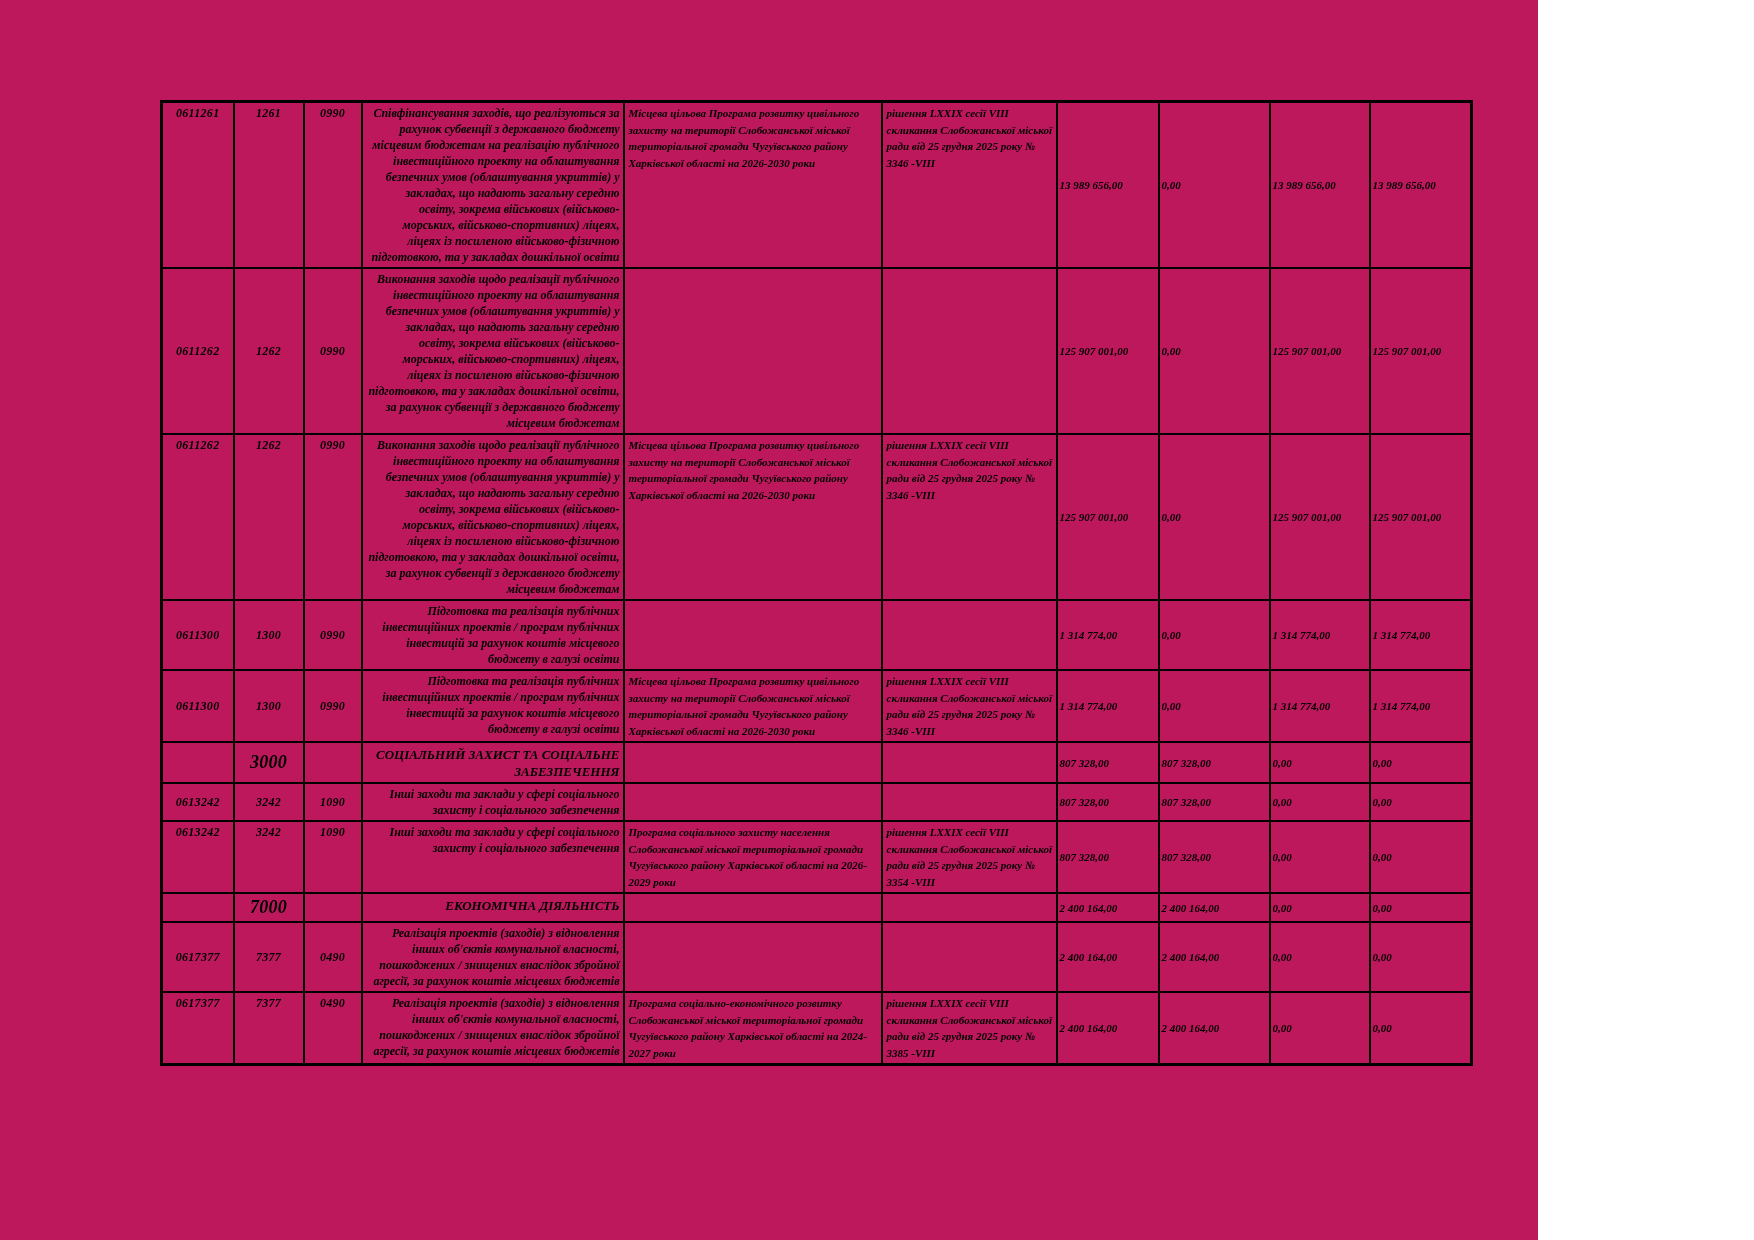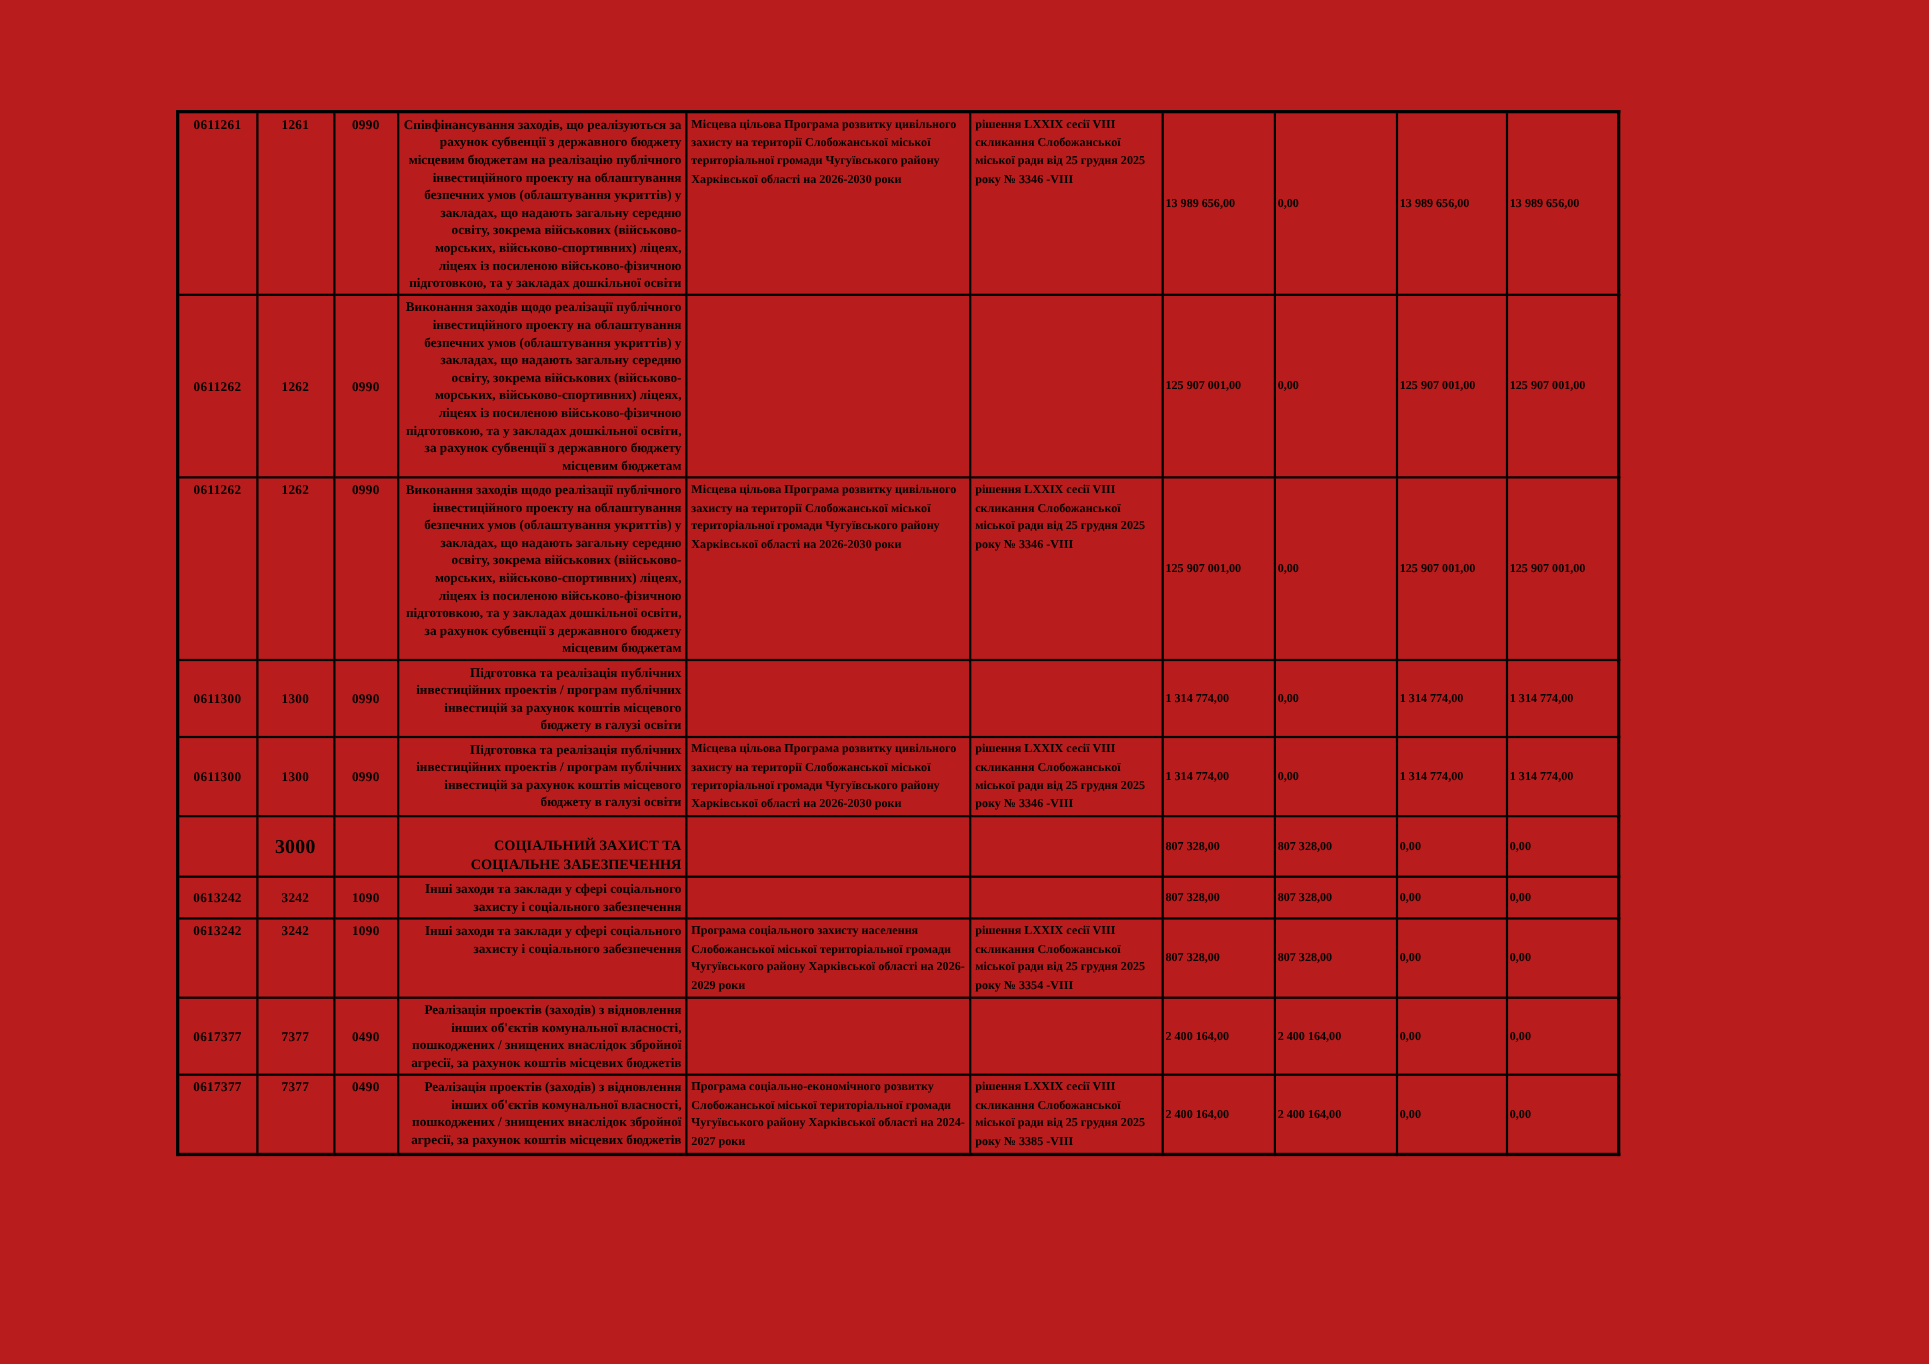--- a/index.html
+++ b/index.html
@@ -6,23 +6,24 @@
   html, body {
     width: 1754px;
     height: 1240px;
     background: #ffffff;
     font-family: "Liberation Serif", serif;
     color: #000000;
     overflow: hidden;
   }
   .page {
     position: relative;
-    width: 1754px;
+    width: 1538px;
     height: 1240px;
-    background: #b91c1c;
+    background: #be185d;
+    font-style: italic;
   }
   table.budget-table {
     position: absolute;
     left: 160px;
     top: 100px;
     width: 1310px;
     border-collapse: collapse;
     table-layout: fixed;
     border: 3px solid #000000;
   }
@@ -56,21 +57,21 @@
   td.amount-cell {
     text-align: left;
     vertical-align: middle;
     font-size: 11px;
     padding: 2px 4px 2px 2px;
     white-space: nowrap;
   }
   tr.section td.desc-cell {
     font-size: 13px;
     line-height: 17px;
-    padding-top: 17px;
+    padding-top: 3px;
     margin-top: 12px;
   }
   tr.section td.code-cell {
     font-size: 18px;
   }
   tr { page-break-inside: avoid; }
   
   tr.section { height: 28px; }
 </style>
 </head>
@@ -180,20 +181,32 @@
           <td class="code-cell vtop">3242</td>
           <td class="code-cell vtop">1090</td>
           <td class="desc-cell">Інші заходи та заклади у сфері соціального захисту і соціального забезпечення</td>
           <td class="program-cell">Програма соціального захисту населення Слобожанської міської територіальної громади Чугуївського району Харківської області  на 2026-2029 роки</td>
           <td class="decision-cell">рішення LXXIX сесії VIII скликання Слобожанської міської ради від 25 грудня 2025 року № 3354 -VIII</td>
           <td class="amount-cell">807 328,00</td>
           <td class="amount-cell">807 328,00</td>
           <td class="amount-cell">0,00</td>
           <td class="amount-cell">0,00</td>
         </tr>
+        <tr class="section">
+          <td class="code-cell"></td>
+          <td class="code-cell">7000</td>
+          <td class="code-cell"></td>
+          <td class="desc-cell">ЕКОНОМІЧНА ДІЯЛЬНІСТЬ</td>
+          <td class="program-cell"></td>
+          <td class="decision-cell"></td>
+          <td class="amount-cell">2 400 164,00</td>
+          <td class="amount-cell">2 400 164,00</td>
+          <td class="amount-cell">0,00</td>
+          <td class="amount-cell">0,00</td>
+        </tr>
         <tr class="data">
           <td class="code-cell">0617377</td>
           <td class="code-cell">7377</td>
           <td class="code-cell">0490</td>
           <td class="desc-cell">Реалізація проектів (заходів) з відновлення інших об'єктів комунальної власності, пошкоджених / знищених внаслідок збройної агресії, за рахунок коштів місцевих бюджетів</td>
           <td class="program-cell"></td>
           <td class="decision-cell"></td>
           <td class="amount-cell">2 400 164,00</td>
           <td class="amount-cell">2 400 164,00</td>
           <td class="amount-cell">0,00</td>

